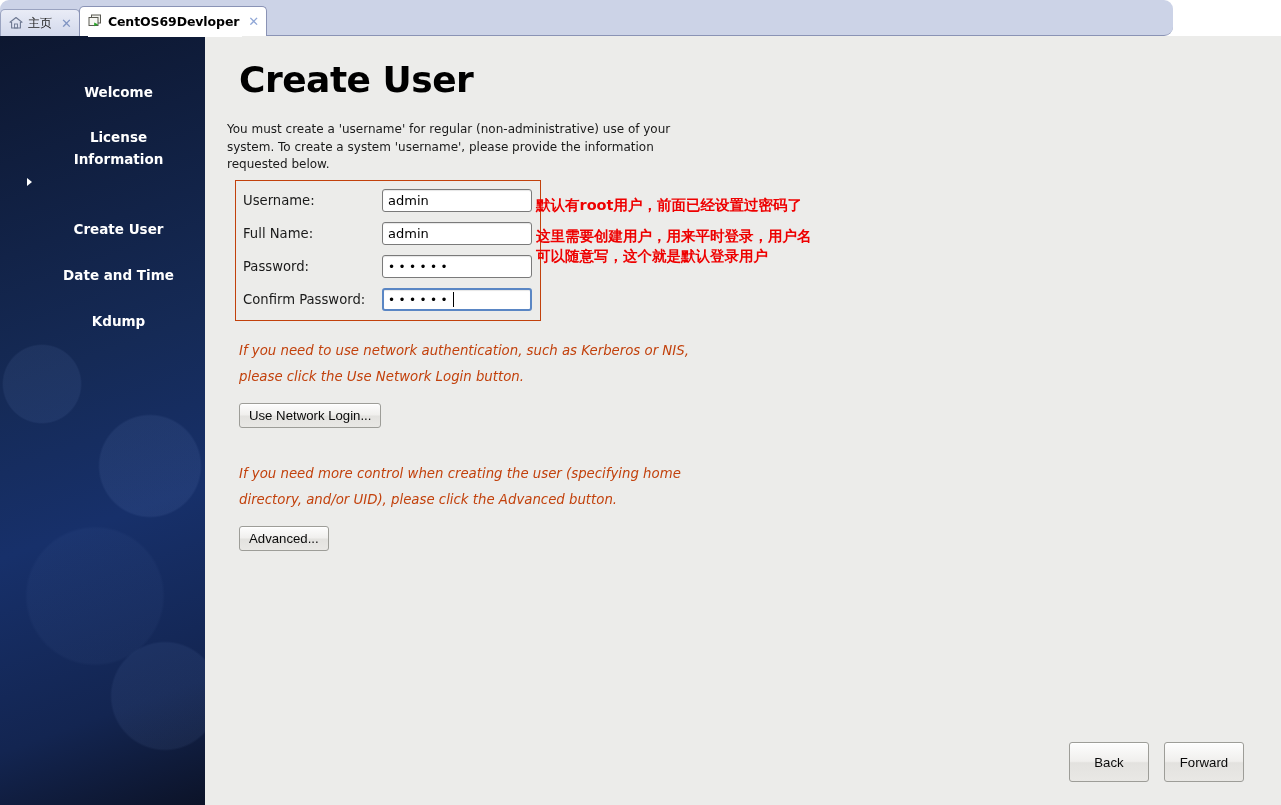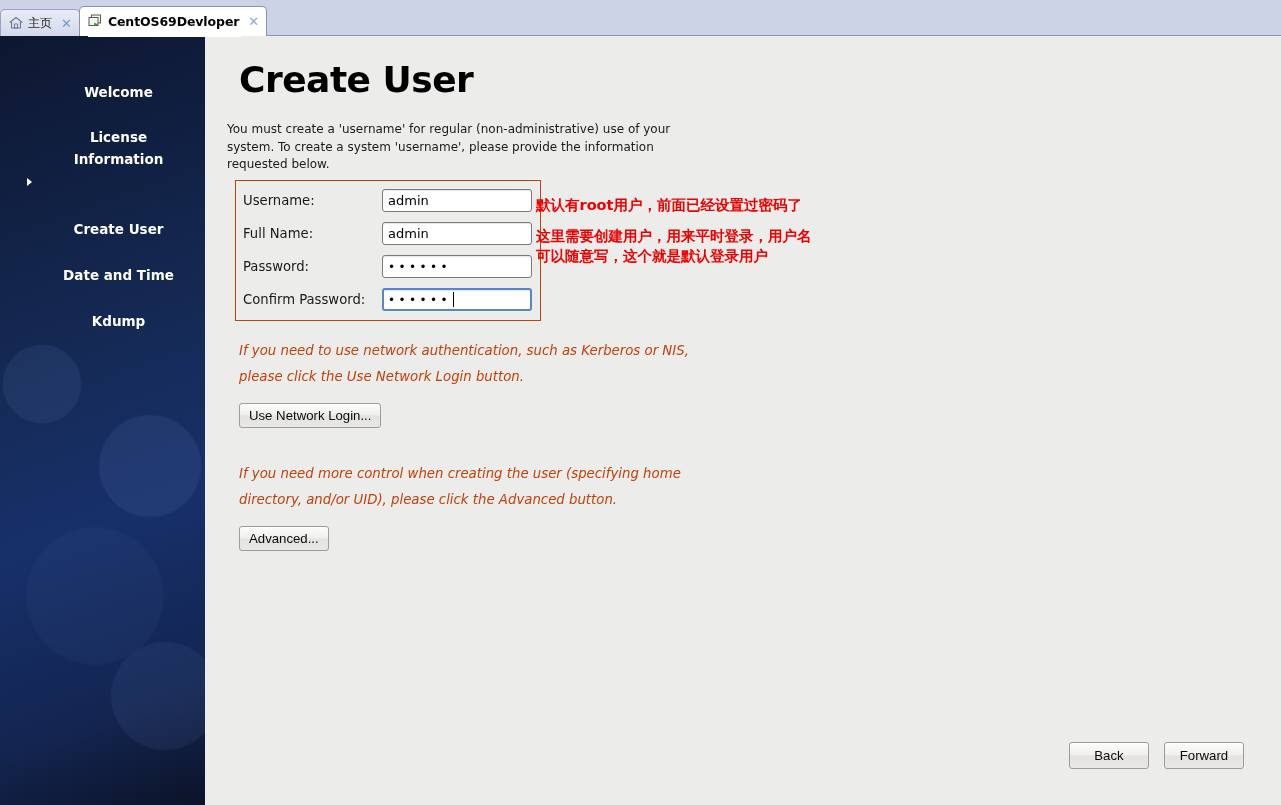--- a/index.html
+++ b/index.html
@@ -13,23 +13,24 @@
   }
   #app {
     position: relative;
     width: 1281px; height: 805px;
     background: #ffffff;
   }
 
   
   .tabbar {
     position: absolute; left: 0; top: 0;
-    width: 1281px; height: 36px;
+    width: 1173px; height: 36px;
     background: #ccd3e7;
     border-bottom: 1px solid #8a93b5;
+    border-radius: 9px;
   }
   .tabbar-inner {
     position: absolute; left: 0; top: 4px;
     height: 32px;
     display: flex; align-items: flex-end;
   }
   .tab {
     display: flex; align-items: center;
     height: 28px;
     padding: 0 7px 0 8px;
@@ -215,21 +216,21 @@
     height: 25px;
     line-height: 23px;
     cursor: pointer;
     box-shadow: 0 1px 0 rgba(255,255,255,0.8) inset;
   }
   .btn-network { left: 34px; top: 367px; }
   .btn-advanced { left: 34px; top: 490px; }
 
   .btn-nav {
     position: absolute;
-    width: 80px; height: 27px;
+    width: 80px; height: 40px;
     line-height: 25px;
     text-align: center;
     padding: 0;
     font-size: 13.2px;
   }
   .btn-back { left: 864px; top: 706px; }
   .btn-forward { left: 959px; top: 706px; }
 </style>
 </head>
 <body>

